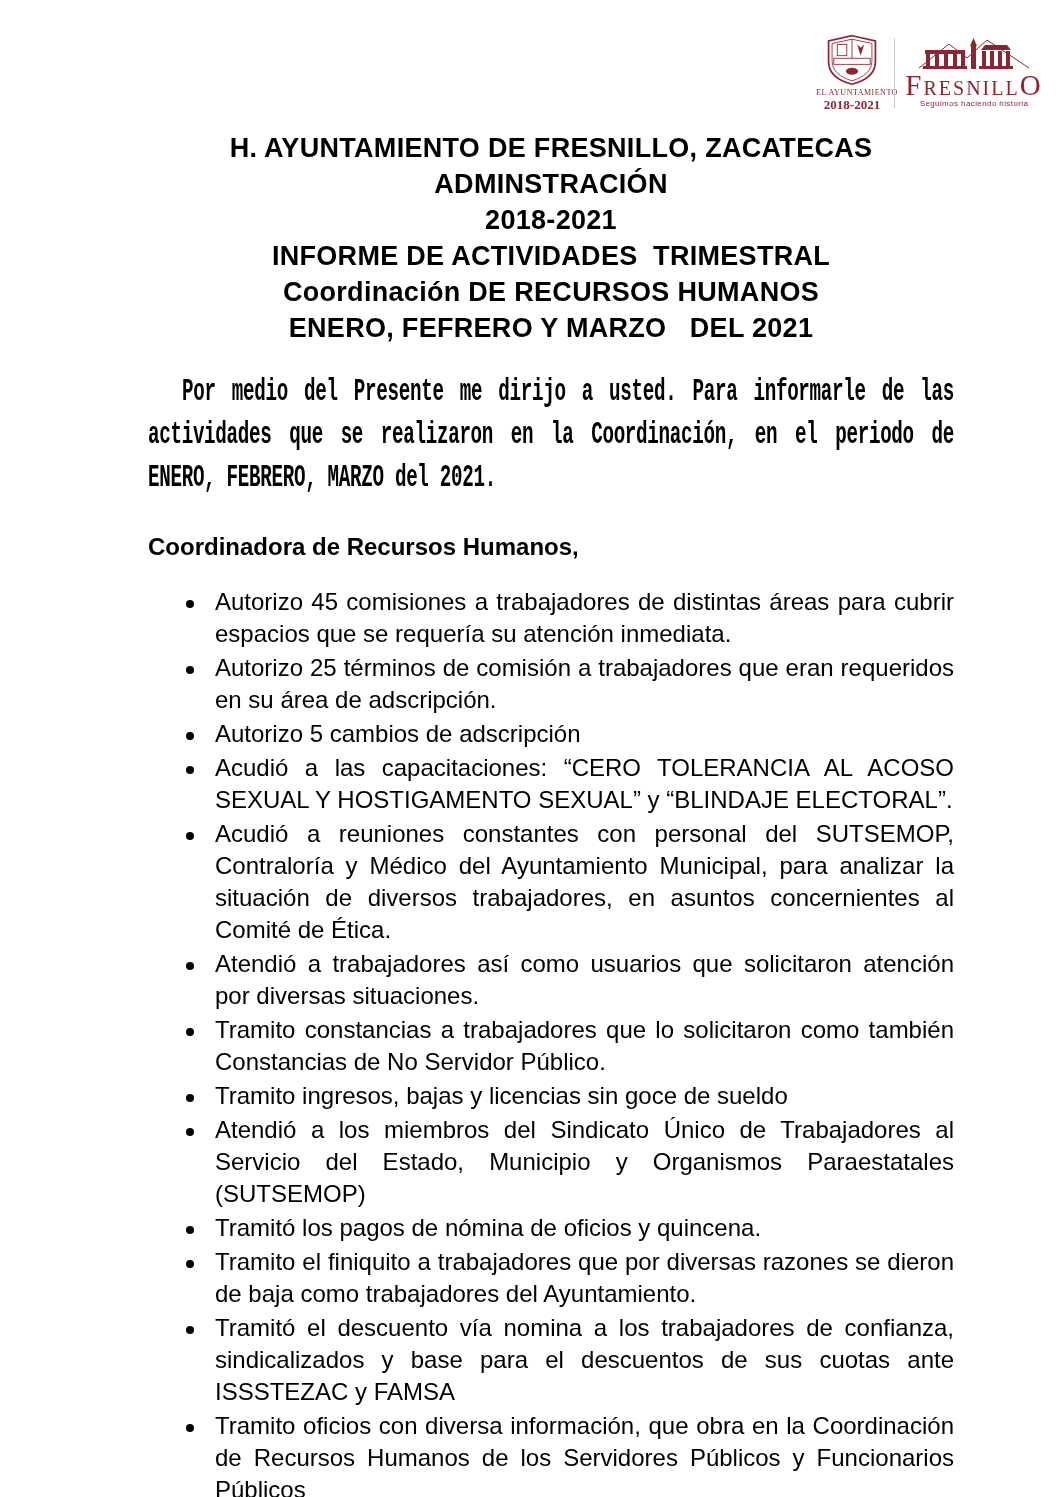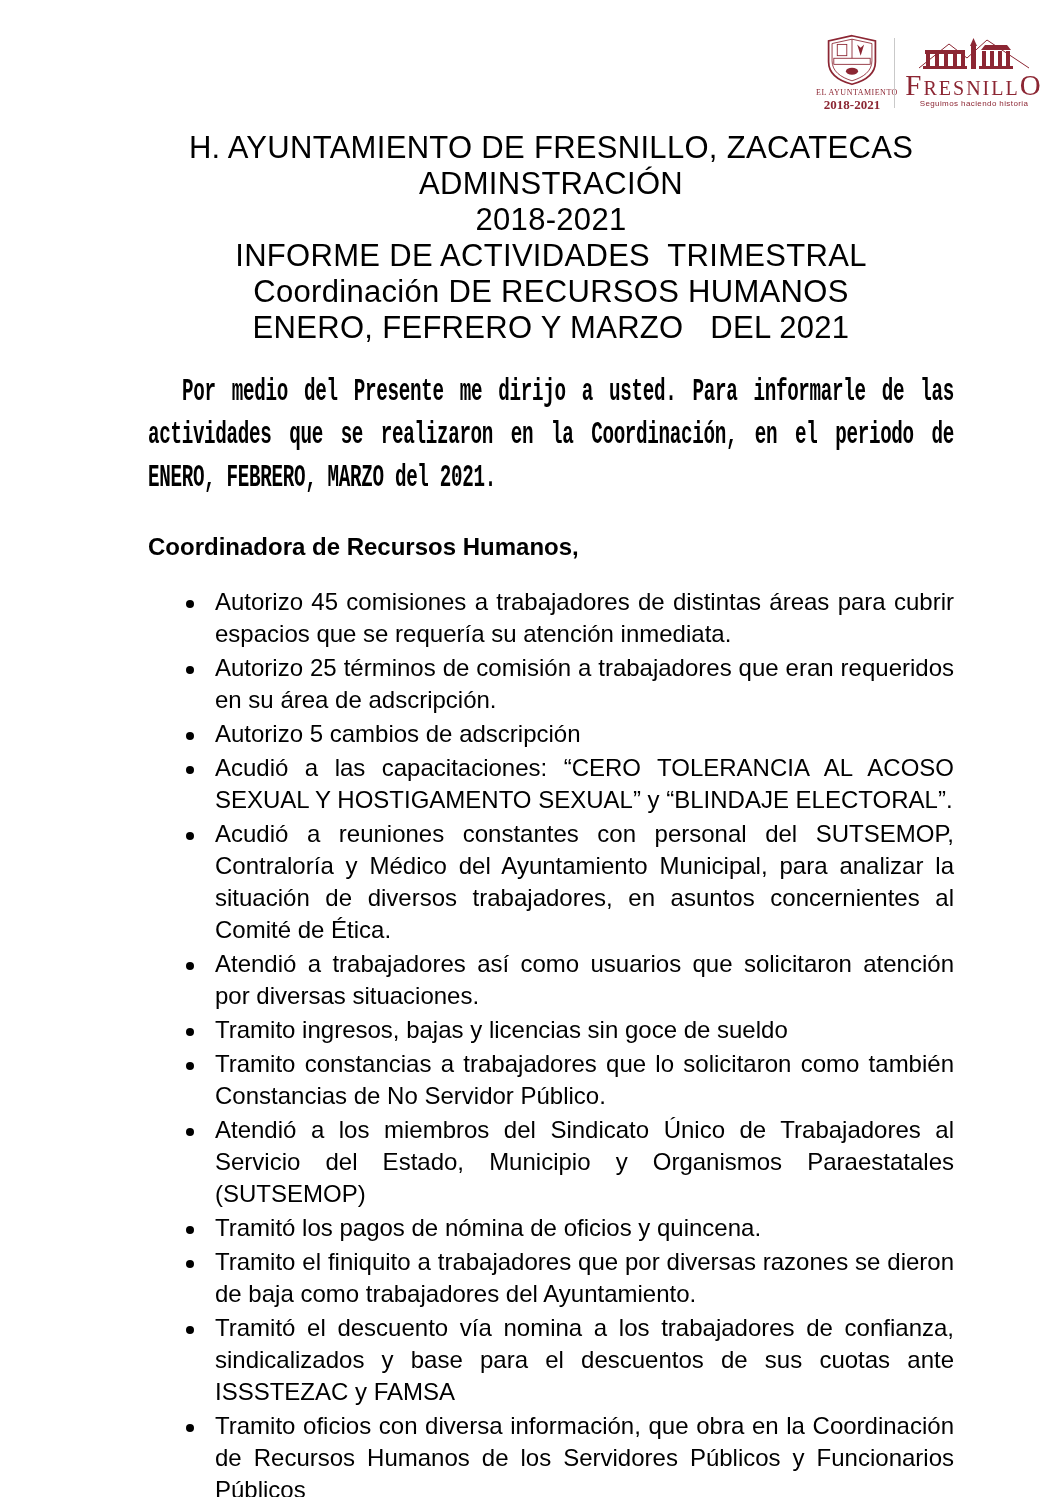--- a/index.html
+++ b/index.html
@@ -27,21 +27,21 @@
     font-size:20px; letter-spacing:2px; line-height:26px; white-space:nowrap;
   }
   .fresnillo-wordmark .cap { font-size:29px; }
   .fresnillo-tagline { font-size:8px; color:#8c2633; letter-spacing:0.4px; white-space:nowrap; margin-top:-2px; }
 
   
   .column { position:absolute; left:148px; top:0; width:806px; }
 
   .title-block { margin-top:130px; text-align:center; }
   .title-line {
-    font-weight:normal; font-size:31px; line-height:36px; letter-spacing:0.3px;
+    font-weight:bold; font-size:27px; line-height:36px; letter-spacing:0.3px;
     white-space:pre-wrap;
   }
 
   .intro-outer { margin-top:24px; width:806px;font-family:Liberation Mono, monospace; }
   .intro {
     width:1300px;
     transform:scaleX(0.62); transform-origin:0 0;
     font-weight:bold; font-size:31px; line-height:43px;
     letter-spacing:-0.5px;
     text-align:justify; text-indent:55px;
@@ -131,22 +131,22 @@
 
     <div class="section-heading">Coordinadora de  Recursos Humanos,</div>
 
     <ul class="activities">
       <li><span class="bullet-dot"></span><span>Autorizo 45 comisiones a trabajadores de distintas áreas para cubrir espacios que se requería su atención inmediata.</span></li>
       <li><span class="bullet-dot"></span><span>Autorizo 25 términos de comisión a trabajadores que eran requeridos en su área de adscripción.</span></li>
       <li><span class="bullet-dot"></span><span>Autorizo 5 cambios de adscripción</span></li>
       <li><span class="bullet-dot"></span><span>Acudió a las capacitaciones: “CERO TOLERANCIA AL ACOSO SEXUAL Y HOSTIGAMENTO SEXUAL” y “BLINDAJE ELECTORAL”.</span></li>
       <li><span class="bullet-dot"></span><span>Acudió a reuniones constantes con personal del SUTSEMOP, Contraloría y Médico del Ayuntamiento Municipal, para analizar la situación de diversos trabajadores, en asuntos concernientes al Comité de Ética.</span></li>
       <li><span class="bullet-dot"></span><span>Atendió a trabajadores así como usuarios que solicitaron atención por diversas situaciones.</span></li>
+      <li><span class="bullet-dot"></span><span>Tramito constancias a trabajadores que lo solicitaron como también Constancias de No Servidor Público.</span></li>
       <li><span class="bullet-dot"></span><span>Tramito ingresos, bajas y licencias sin goce de sueldo</span></li>
-      <li><span class="bullet-dot"></span><span>Tramito constancias a trabajadores que lo solicitaron como también Constancias de No Servidor Público.</span></li>
       <li><span class="bullet-dot"></span><span>Atendió a los miembros del Sindicato Único de Trabajadores al Servicio del Estado, Municipio y Organismos Paraestatales (SUTSEMOP)</span></li>
       <li><span class="bullet-dot"></span><span>Tramitó los pagos de nómina de oficios y quincena.</span></li>
       <li><span class="bullet-dot"></span><span>Tramito el finiquito a trabajadores que por diversas razones se dieron de baja como trabajadores del Ayuntamiento.</span></li>
       <li><span class="bullet-dot"></span><span>Tramitó el descuento vía nomina a los trabajadores de confianza, sindicalizados y base para el descuentos de sus cuotas ante ISSSTEZAC y FAMSA</span></li>
       <li><span class="bullet-dot"></span><span>Tramito oficios con diversa información, que obra en la Coordinación de Recursos Humanos de los Servidores Públicos y Funcionarios Públicos</span></li>
     </ul>
 
   </div>
 </div>
 

